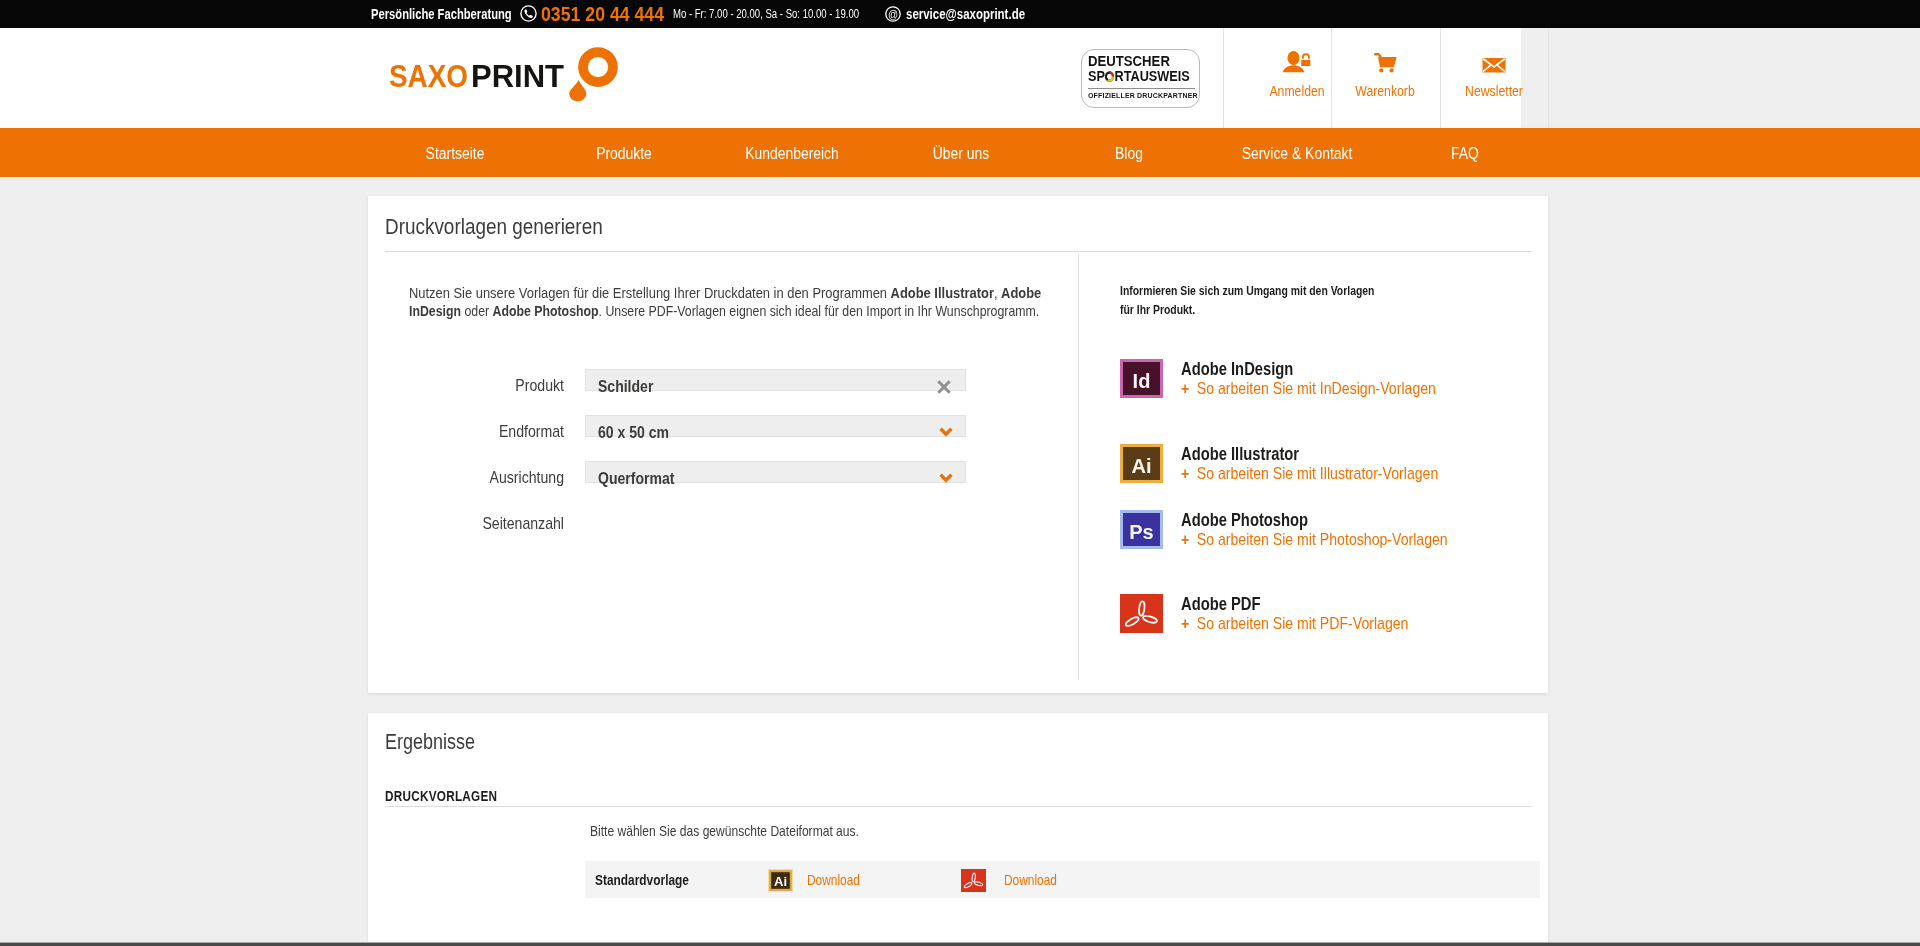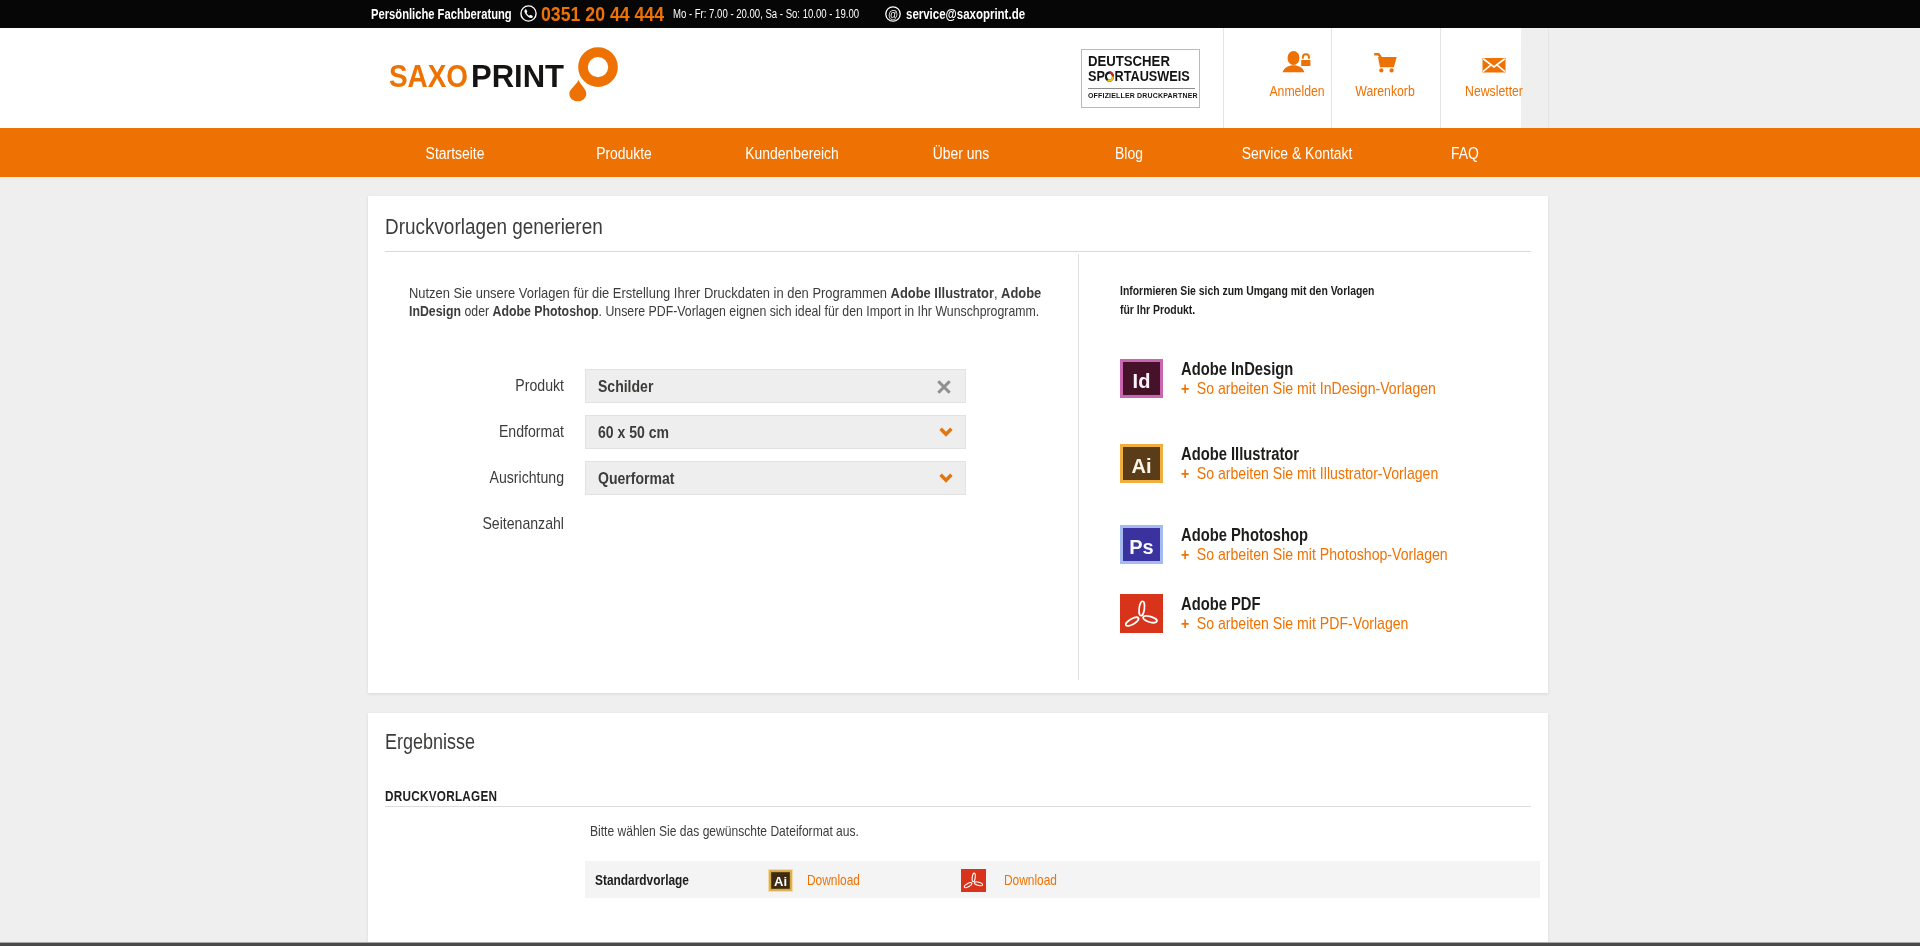--- a/index.html
+++ b/index.html
@@ -15,21 +15,21 @@
   .hours { left:673px; top:8px; font-size:12.5px; line-height:13px; color:#fff; transform:scaleX(0.765); transform-origin:0 50%; }
   .mail { left:906px; top:7px; font-size:14px; line-height:14px; font-weight:bold; color:#fff; transform:scaleX(0.82); transform-origin:0 50%; }
   #topbar svg { position:absolute; }
 
   
   #header { position:absolute; left:0; top:28px; width:1521px; height:100px; background:#fff; }
   #logotext { position:absolute; left:389px; top:33px; height:31px; font-size:31px; line-height:31px; font-weight:bold; }
   #logotext .sx { position:absolute; left:0; top:0; color:#ee7203; transform:scaleX(0.9); transform-origin:0 50%; }
   #logotext .pr { position:absolute; left:82px; top:0; color:#161412; }
   #logosym { position:absolute; left:560px; top:12px; }
-  #badge { position:absolute; left:1081px; top:21px; width:119px; height:59px; background:#fff; border:1px solid #b9b9b9; border-radius:0; text-align:left; padding:4px 0 0 6px; }
+  #badge { position:absolute; left:1081px; top:21px; width:119px; height:59px; background:#fff; border:1px solid #b9b9b9; border-radius:13px; text-align:left; padding:4px 0 0 6px; }
   #badge .l1 { font-size:14px; font-weight:bold; color:#131313; line-height:15px; transform:scaleX(0.94); transform-origin:0 50%; white-space:nowrap; }
   #badge .l2 { font-size:14.5px; font-weight:bold; color:#131313; line-height:15px; transform:scaleX(0.875); transform-origin:0 50%; white-space:nowrap; }
   #badge .sep { width:107px; height:1px; background:#8d8d8d; margin:4px 0 2px; }
   #badge .l3 { font-size:7.5px; font-weight:bold; color:#131313; letter-spacing:0.2px; line-height:10px; transform:scaleX(0.93); transform-origin:0 50%; white-space:nowrap; }
   .hsep { position:absolute; top:0; width:1px; height:100px; background:#e4e4e4; }
   .hcol { position:absolute; top:0; width:108px; height:100px; }
   .hcol .lab { position:absolute; top:55px; left:50%; font-size:15.5px; line-height:16px; color:#ee7203; white-space:nowrap; transform:translateX(-50%) scaleX(0.79); }
   .hcol svg { position:absolute; top:20px; left:50%; transform:translateX(-50%); }
 
   
@@ -43,21 +43,21 @@
   #c1title { position:absolute; left:17px; top:0; right:17px; height:56px; border-bottom:1px solid #d9d9d9; }
   #c1title span { position:absolute; left:0; top:19px; font-size:22px; line-height:24px; color:#3c3c3b; white-space:nowrap; transform:scaleX(0.86); transform-origin:0 50%; }
 
   
   #intro { position:absolute; left:41px; top:88px; font-size:14.5px; line-height:18px; color:#3c3c3b; }
   #intro div { white-space:nowrap; }
   #intro .i1 { transform:scaleX(0.8905); transform-origin:0 50%; }
   #intro .i2 { transform:scaleX(0.8494); transform-origin:0 50%; }
   .frow { position:absolute; left:0; width:600px; height:34px; }
   .flabel { position:absolute; left:0; top:8px; width:196px; text-align:right; font-size:17px; line-height:17px; color:#3c3c3b; white-space:nowrap; transform:scaleX(0.83); transform-origin:100% 50%; }
-  .fbox { position:absolute; left:217px; top:0; width:381px; height:34px; background:#eeeeee; border:1px solid #e2e2e2;padding-left:16px; }
+  .fbox { position:absolute; left:217px; top:0; width:381px; height:22px; background:#eeeeee; border:1px solid #e2e2e2;padding-left:16px; }
   .fbox .tx { position:absolute; left:12px; top:8px; font-size:17px; line-height:17px; font-weight:bold; color:#3c3c3b; white-space:nowrap; transform:scaleX(0.825); transform-origin:0 50%; }
   .xclose { position:absolute; left:350px; top:9px; }
   .chev { position:absolute; left:353px; top:11px; }
 
   
   #vdiv2 { position:absolute; left:710px; top:58px; width:1px; height:426px; background:#e0e0e0; }
   #rpanel { position:absolute; left:752px; top:0; width:428px; }
   #rhead { position:absolute; left:0px; top:86px; font-size:12px; font-weight:bold; line-height:18.5px; color:#1d1d1b; }
   #rhead div { white-space:nowrap; transform:scaleX(0.868); transform-origin:0 50%; }
   .aitem { position:absolute; left:0; width:428px; height:42px; }
@@ -219,21 +219,21 @@
     <div class="aitem" style="top:248px;">
       <svg class="ico" width="43" height="39" viewBox="0 0 43 39">
         <rect x="0" y="0" width="43" height="39" fill="#efae3d"></rect>
         <rect x="3" y="3" width="37" height="33" fill="#5a3d18"></rect>
         <text x="21.5" y="28.5" font-size="20" font-weight="bold" fill="#fdf6e8" text-anchor="middle" font-family="Liberation Sans">Ai</text>
       </svg>
       <span class="atit">Adobe Illustrator</span>
       <span class="alink"><span class="plus">+</span>So arbeiten Sie mit Illustrator-Vorlagen</span>
     </div>
 
-    <div class="aitem" style="top:329px;">
+    <div class="aitem" style="top:314px;">
       <svg class="ico" width="43" height="39" viewBox="0 0 43 39">
         <rect x="0" y="0" width="43" height="39" fill="#a5bbef"></rect>
         <rect x="3" y="3" width="37" height="33" fill="#3a329f"></rect>
         <text x="21.5" y="28.5" font-size="20" font-weight="bold" fill="#f6f8fe" text-anchor="middle" font-family="Liberation Sans">Ps</text>
       </svg>
       <span class="atit">Adobe Photoshop</span>
       <span class="alink"><span class="plus">+</span>So arbeiten Sie mit Photoshop-Vorlagen</span>
     </div>
 
     <div class="aitem" style="top:398px;">

